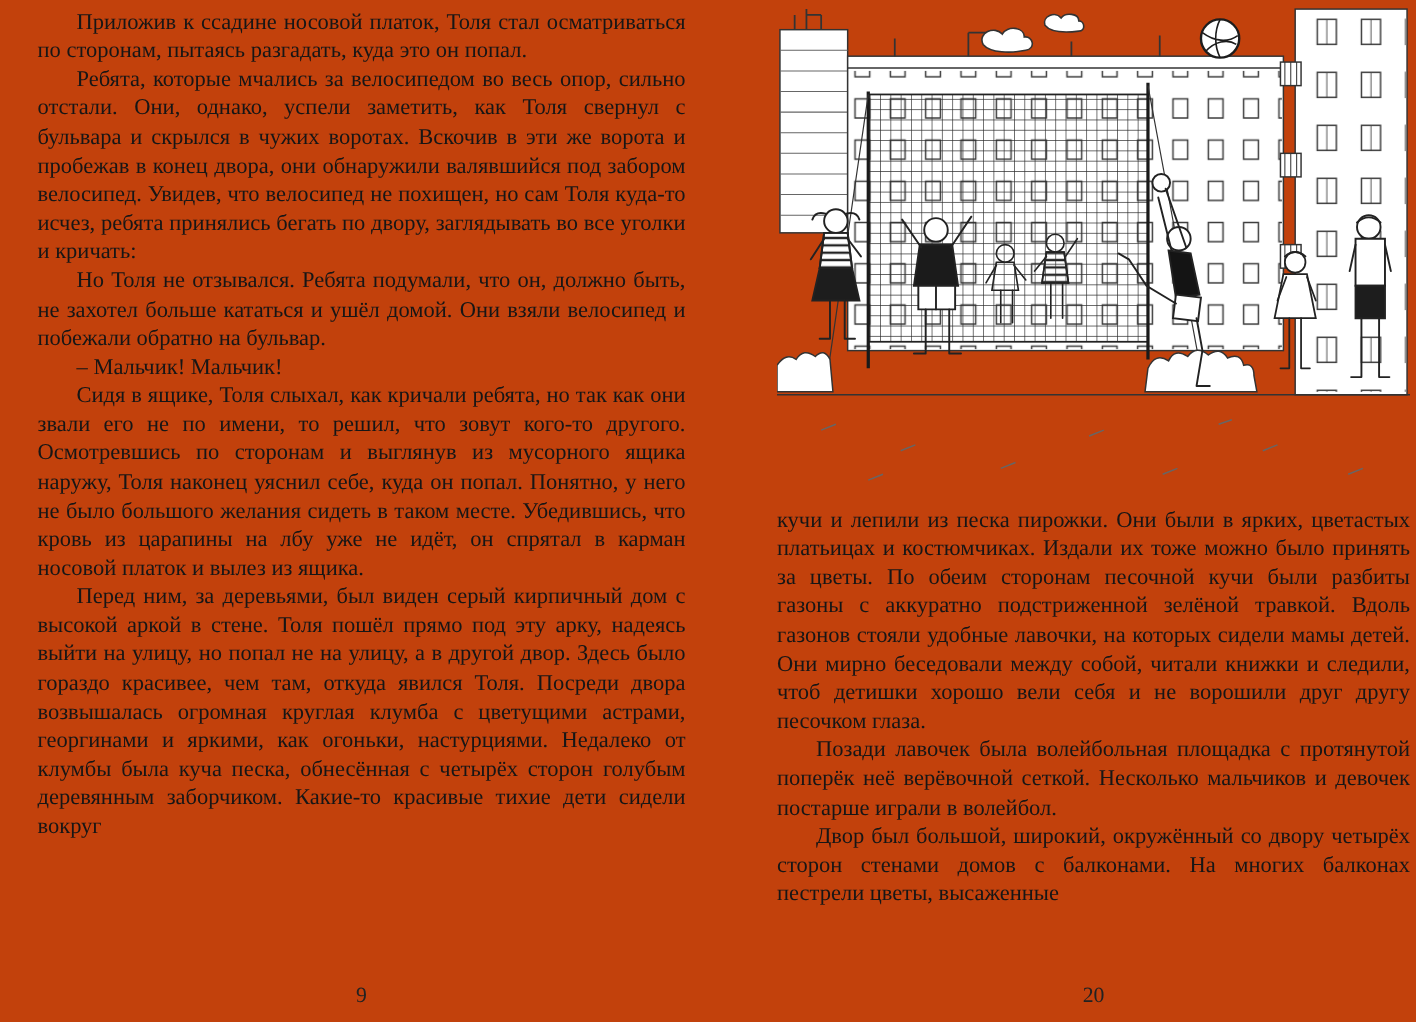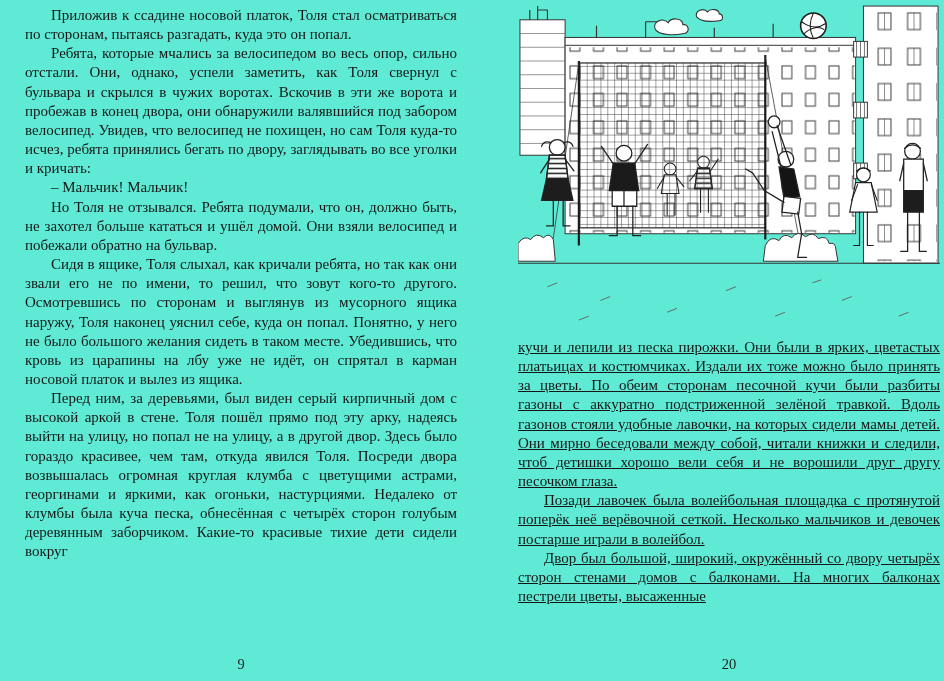--- a/index.html
+++ b/index.html
@@ -1,49 +1,49 @@
 <!DOCTYPE html>
 <html><head>
 <meta charset="utf-8">
 <style>
   html,body{margin:0;padding:0;background:#ffffff;}
   .spread{
     position:relative;
     width:944px;height:681px;
-    background:#5eead4;
+    background:#c2410c;
     font-family:"Liberation Serif","DejaVu Serif",serif;
     color:#161616;
     overflow:hidden;
   }
   .page{position:absolute;top:0;height:681px;}
   .page-left{left:25px;width:432px;}
   .page-right{left:518px;width:422px;}
   .textblock{font-size:15px;line-height:19.15px;text-align:justify;}
   .page-left .textblock{padding-top:6px;}
   .textblock p{margin:0;text-indent:26px;}
   .textblock p.continuation{text-indent:0;}
   .pageno{
     position:absolute;left:0;right:0;bottom:8px;
     text-align:center;font-size:14.5px;color:#222;
   }
   .illustration{width:422px;height:326px;margin-top:4px;margin-bottom:8px;}
   .illustration svg{display:block;width:100%;height:100%;}
-  .page-right .textblock{margin-top:2px;text-decoration:underline;}
+  .page-right .textblock{margin-top:2px;}
 </style>
 </head>
 <body>
 
 <div class="spread">
 
   <div class="page page-left">
     <div class="textblock">
       <p>Приложив к ссадине носовой платок, Толя стал осматриваться по сторонам, пытаясь разгадать, куда это он попал.</p>
       <p>Ребята, которые мчались за велосипедом во весь опор, сильно отстали. Они, однако, успели заметить, как Толя свернул с бульвара и скрылся в чужих воротах. Вскочив в эти же ворота и пробежав в конец двора, они обнаружили валявшийся под забором велосипед. Увидев, что велосипед не похищен, но сам Толя куда-то исчез, ребята принялись бегать по двору, заглядывать во все уголки и кричать:</p>
+      <p>Но Толя не отзывался. Ребята подумали, что он, должно быть, не захотел больше кататься и ушёл домой. Они взяли велосипед и побежали обратно на бульвар.</p>
       <p>– Мальчик! Мальчик!</p>
-      <p>Но Толя не отзывался. Ребята подумали, что он, должно быть, не захотел больше кататься и ушёл домой. Они взяли велосипед и побежали обратно на бульвар.</p>
       <p>Сидя в ящике, Толя слыхал, как кричали ребята, но так как они звали его не по имени, то решил, что зовут кого-то другого. Осмотревшись по сторонам и выглянув из мусорного ящика наружу, Толя наконец уяснил себе, куда он попал. Понятно, у него не было большого желания сидеть в таком месте. Убедившись, что кровь из царапины на лбу уже не идёт, он спрятал в карман носовой платок и вылез из ящика.</p>
       <p>Перед ним, за деревьями, был виден серый кирпичный дом с высокой аркой в стене. Толя пошёл прямо под эту арку, надеясь выйти на улицу, но попал не на улицу, а в другой двор. Здесь было гораздо красивее, чем там, откуда явился Толя. Посреди двора возвышалась огромная круглая клумба с цветущими астрами, георгинами и яркими, как огоньки, настурциями. Недалеко от клумбы была куча песка, обнесённая с четырёх сторон голубым деревянным заборчиком. Какие-то красивые тихие дети сидели вокруг</p>
     </div>
     <div class="pageno">9</div>
   </div>
 
   <div class="page page-right">
 
     <div class="illustration">
       <svg viewBox="0 0 430 332" xmlns="http://www.w3.org/2000/svg">

